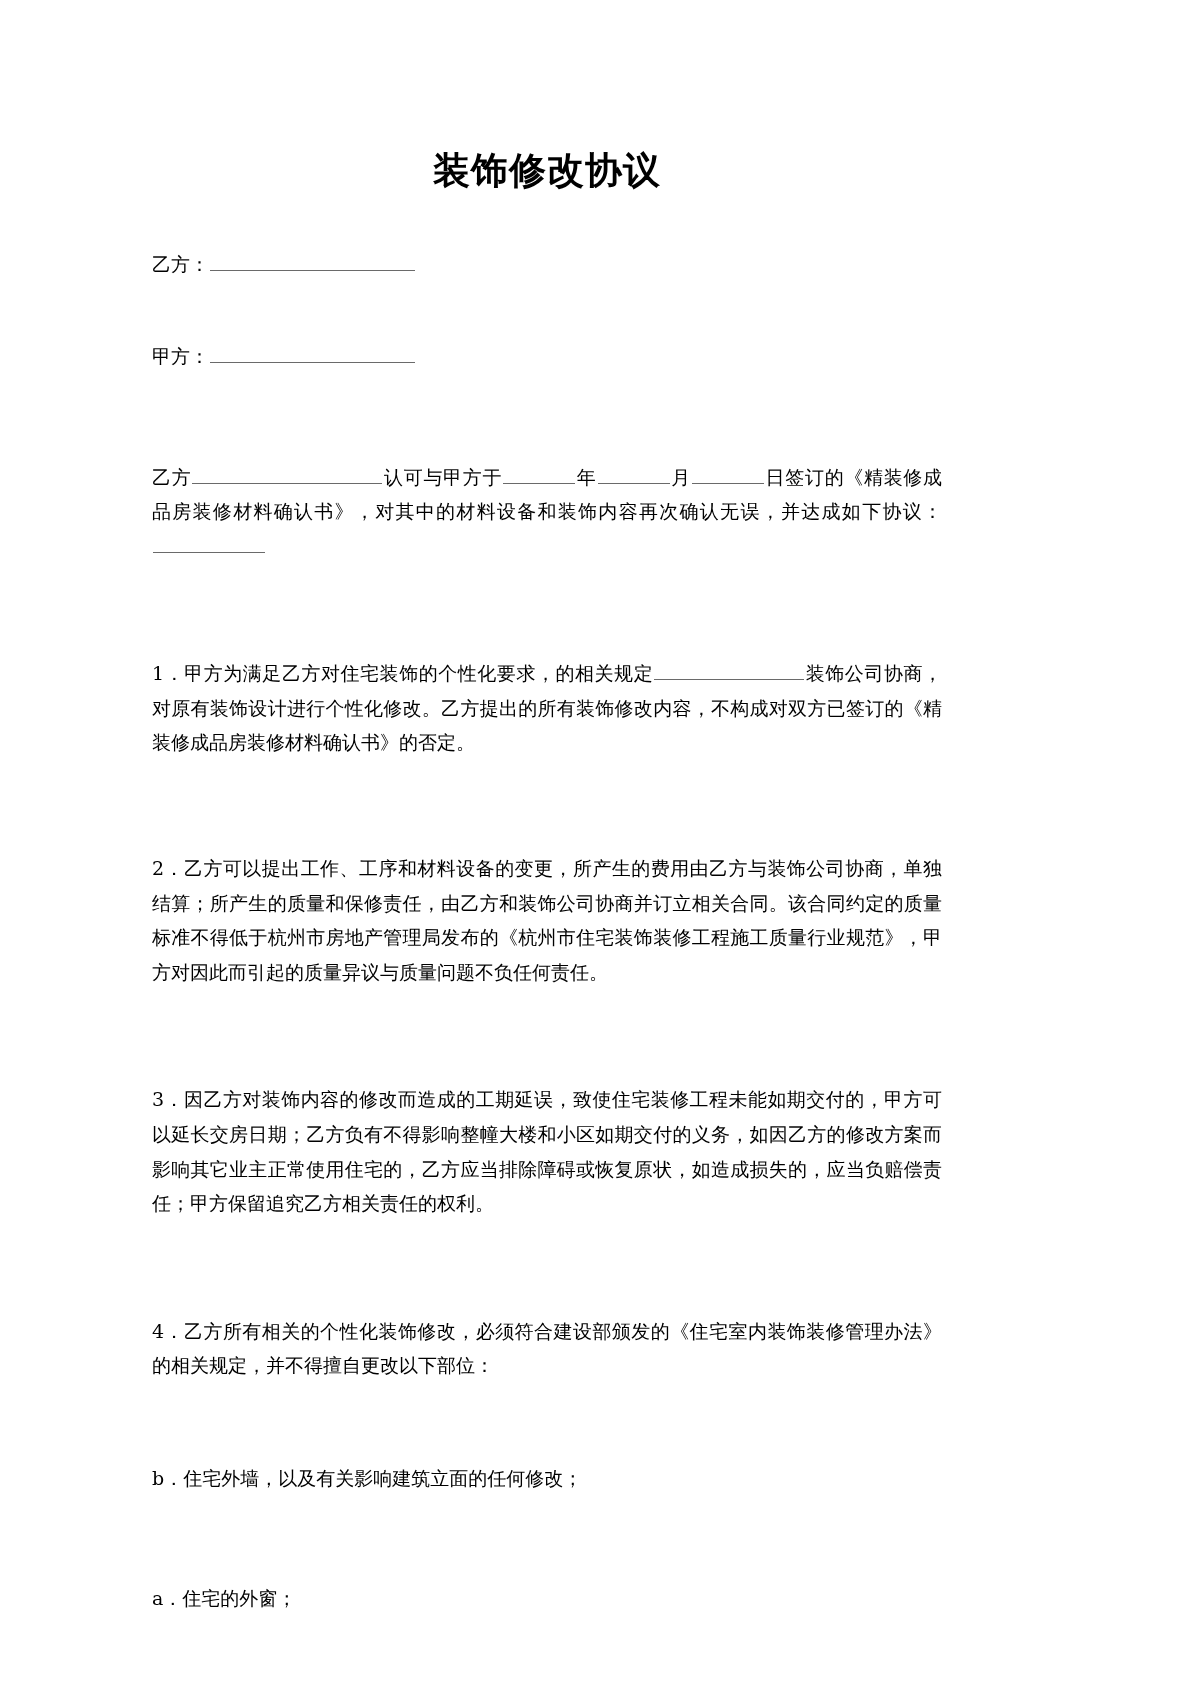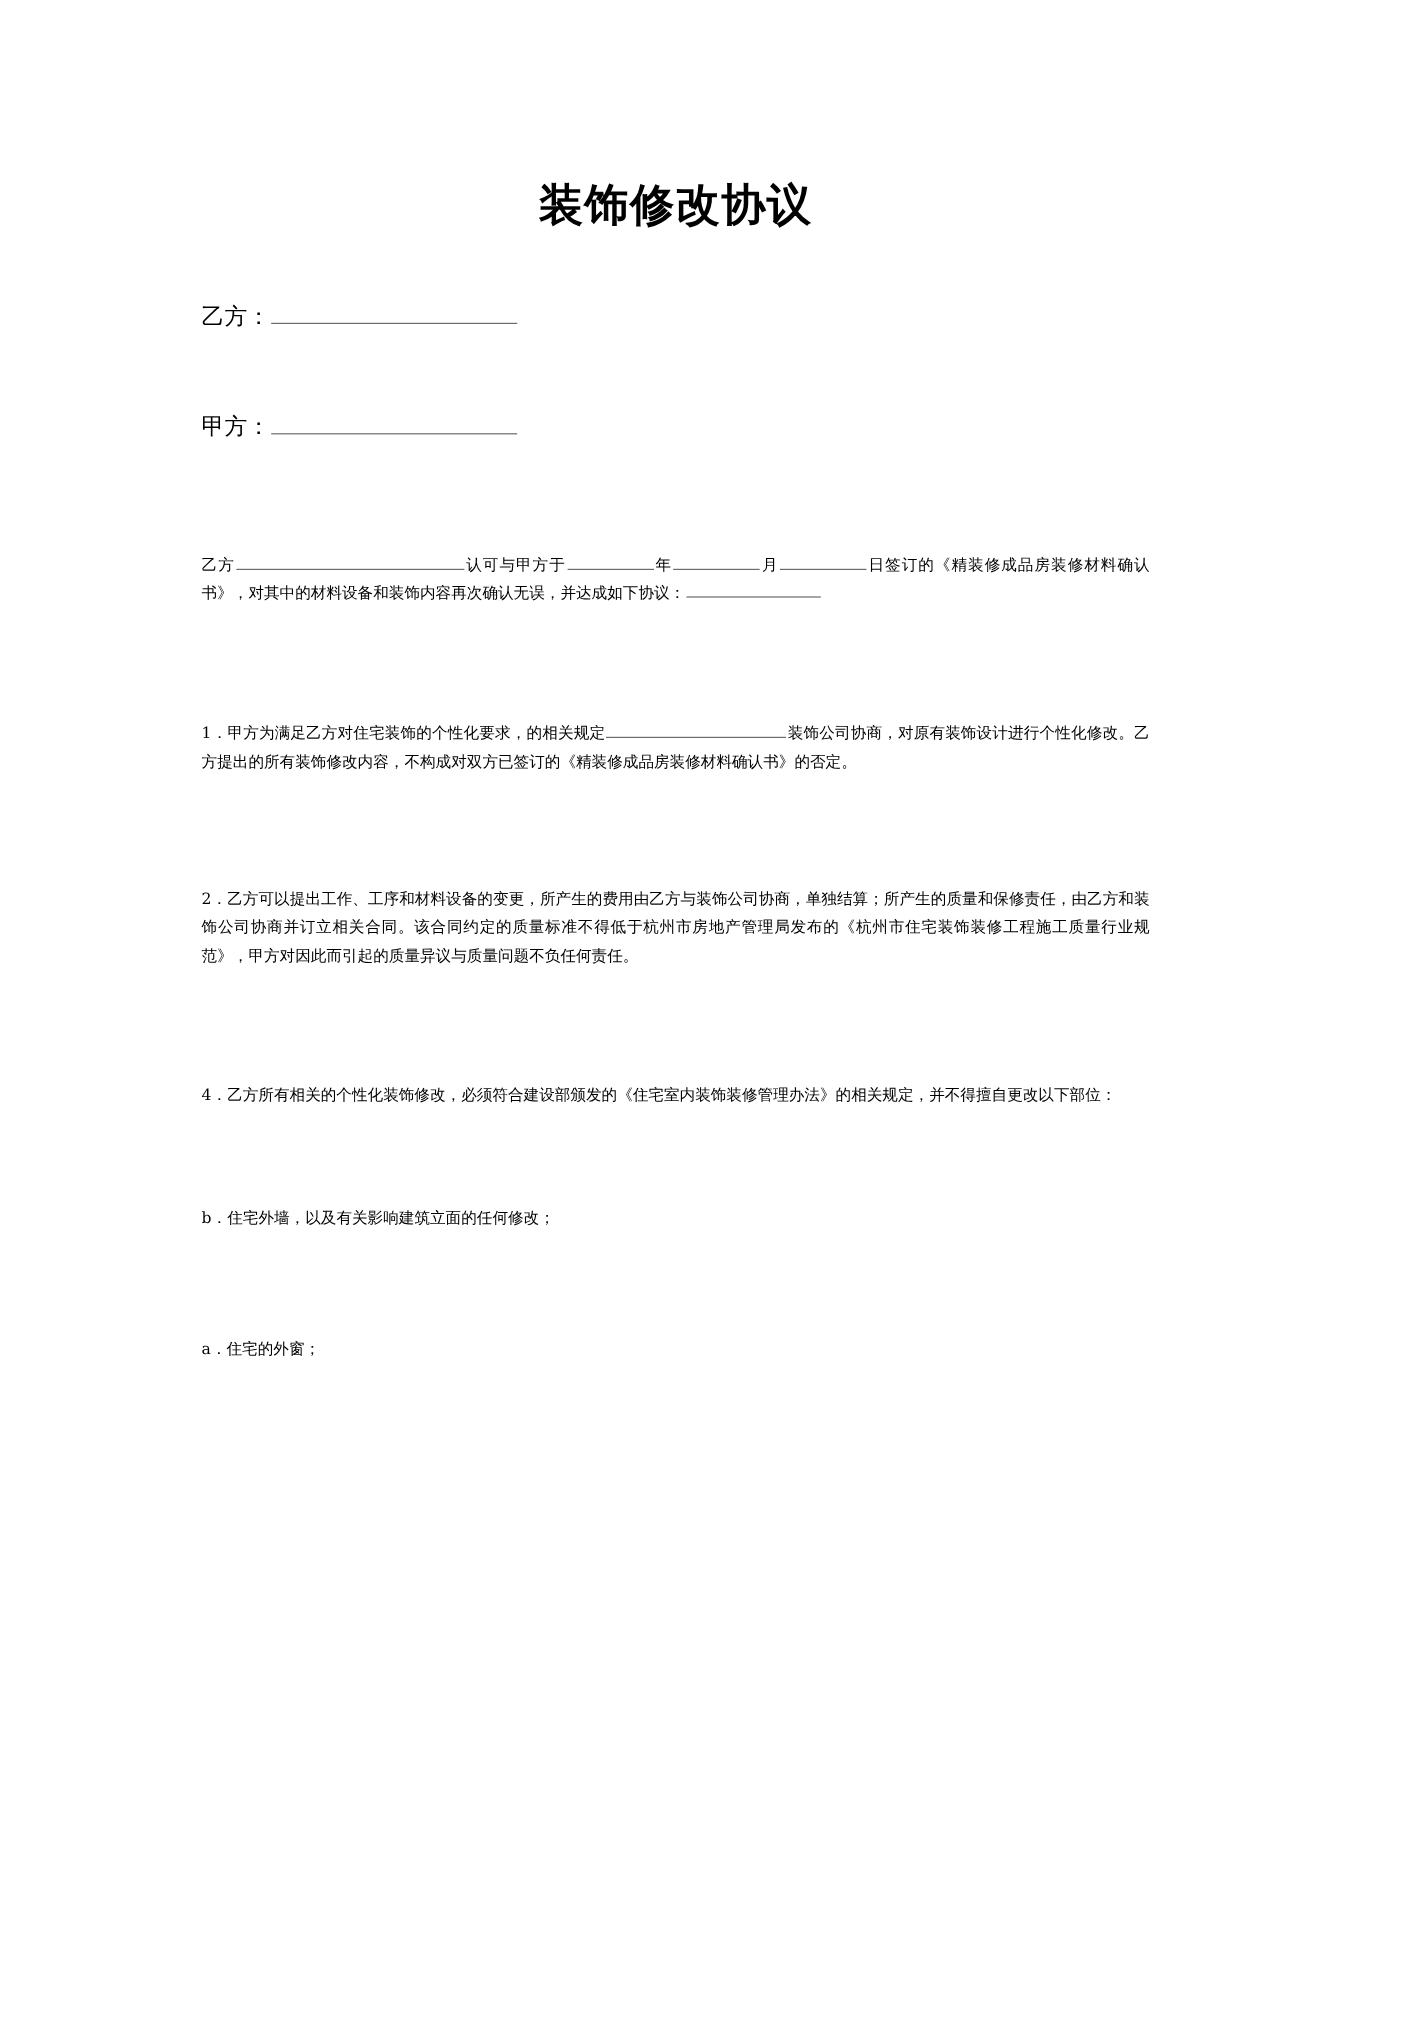--- a/index.html
+++ b/index.html
@@ -15,21 +15,21 @@
     position: relative;
     width: 1190px;
     height: 1683px;
     margin: 0 auto;
     background: #ffffff;
     box-sizing: border-box;
     overflow: hidden;
   }
   .content {
     position: absolute;
-    left: 168px;
+    left: 152px;
     top: 0;
     width: 790px;
   }
   .doc-title {
     text-align: center;
     font-size: 37px;
     font-weight: bold;
     letter-spacing: 1px;
     line-height: 1.2;
     margin: 0;
@@ -55,21 +55,21 @@
     height: 1.05em;
     margin: 0 1px;
   }
   .blank-party { width: 205px; }
   .blank-long  { width: 190px; }
   .blank-date  { width: 72px; }
   .blank-short { width: 112px; }
   .blank-co    { width: 150px; }
 
   .para {
-    font-size: 13px;
+    font-size: 19px;
     line-height: 1.82;
     text-align: justify;
     text-justify: inter-ideograph;
     margin: 0;
   }
   .para-preamble { margin-top: 85px; }
   .para-c1 { margin-top: 93px; }
   .para-c2 { margin-top: 91px; }
   .para-c3 { margin-top: 93px; }
   .para-c4 { margin-top: 93px; }
@@ -97,20 +97,23 @@
     </p>
 
     <p class="para para-c1">
       <span>1．</span><span>甲方为满足乙方对住宅装饰的个性化要求，的相关规定</span><span class="blank blank-co"></span><span>装饰公司协商，对原有装饰设计进行个性化修改。乙方提出的所有装饰修改内容，不构成对双方已签订的《精装修成品房装修材料确认书》的否定。</span>
     </p>
 
     <p class="para para-c2">
       <span>2．</span><span>乙方可以提出工作、工序和材料设备的变更，所产生的费用由乙方与装饰公司协商，单独结算；所产生的质量和保修责任，由乙方和装饰公司协商并订立相关合同。该合同约定的质量标准不得低于杭州市房地产管理局发布的《杭州市住宅装饰装修工程施工质量行业规范》，甲方对因此而引起的质量异议与质量问题不负任何责任。</span>
     </p>
 
+    <p class="para para-c3">
+      <span>3．</span><span>因乙方对装饰内容的修改而造成的工期延误，致使住宅装修工程未能如期交付的，甲方可以延长交房日期；乙方负有不得影响整幢大楼和小区如期交付的义务，如因乙方的修改方案而影响其它业主正常使用住宅的，乙方应当排除障碍或恢复原状，如造成损失的，应当负赔偿责任；甲方保留追究乙方相关责任的权利。</span>
+    </p>
 
     <p class="para para-c4">
       <span>4．</span><span>乙方所有相关的个性化装饰修改，必须符合建设部颁发的《住宅室内装饰装修管理办法》的相关规定，并不得擅自更改以下部位：</span>
     </p>
 
     <p class="para para-b">
       <span>b．</span><span>住宅外墙，以及有关影响建筑立面的任何修改；</span>
     </p>
 
     <p class="para para-a">

